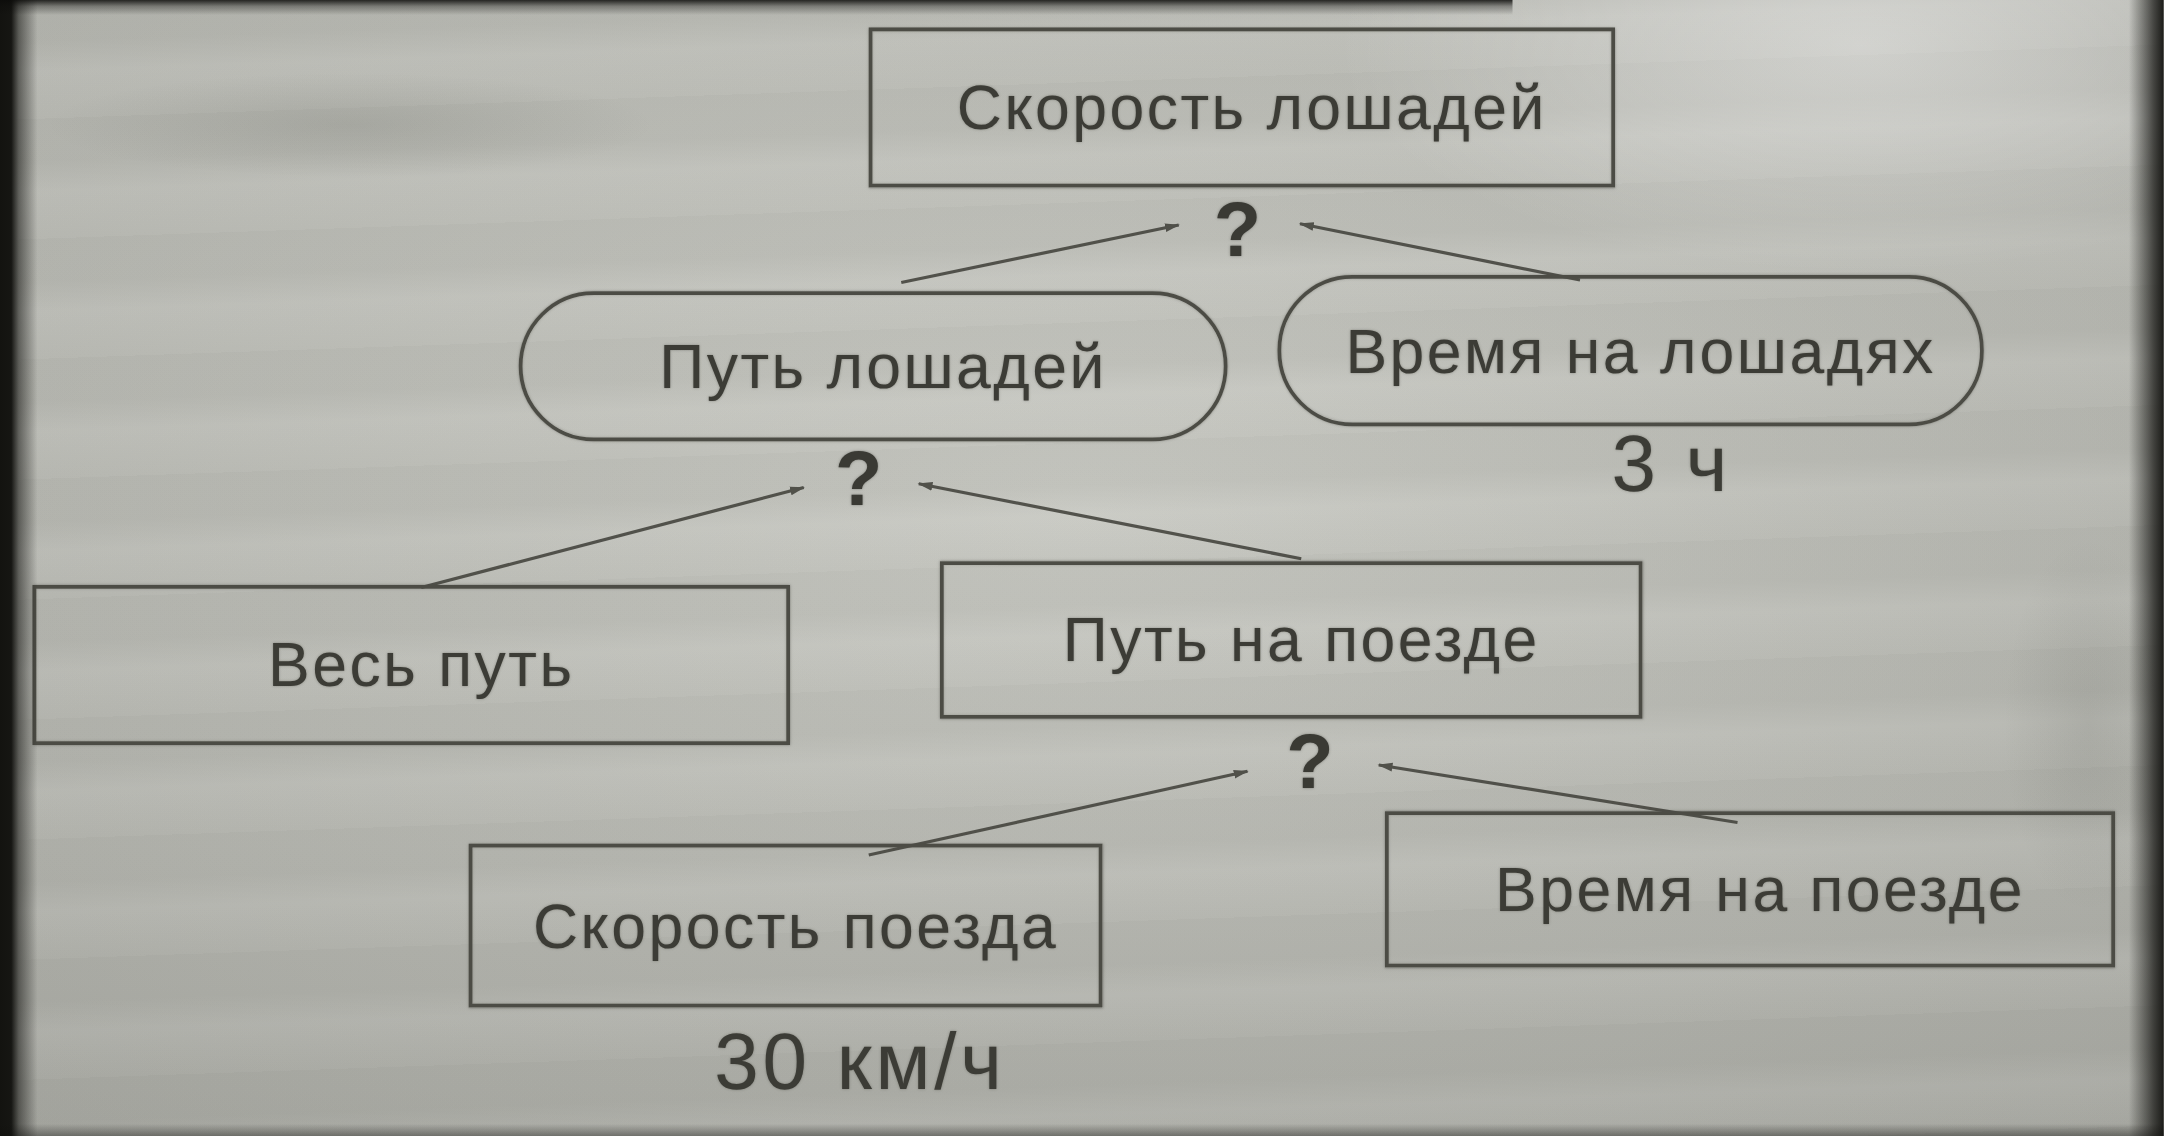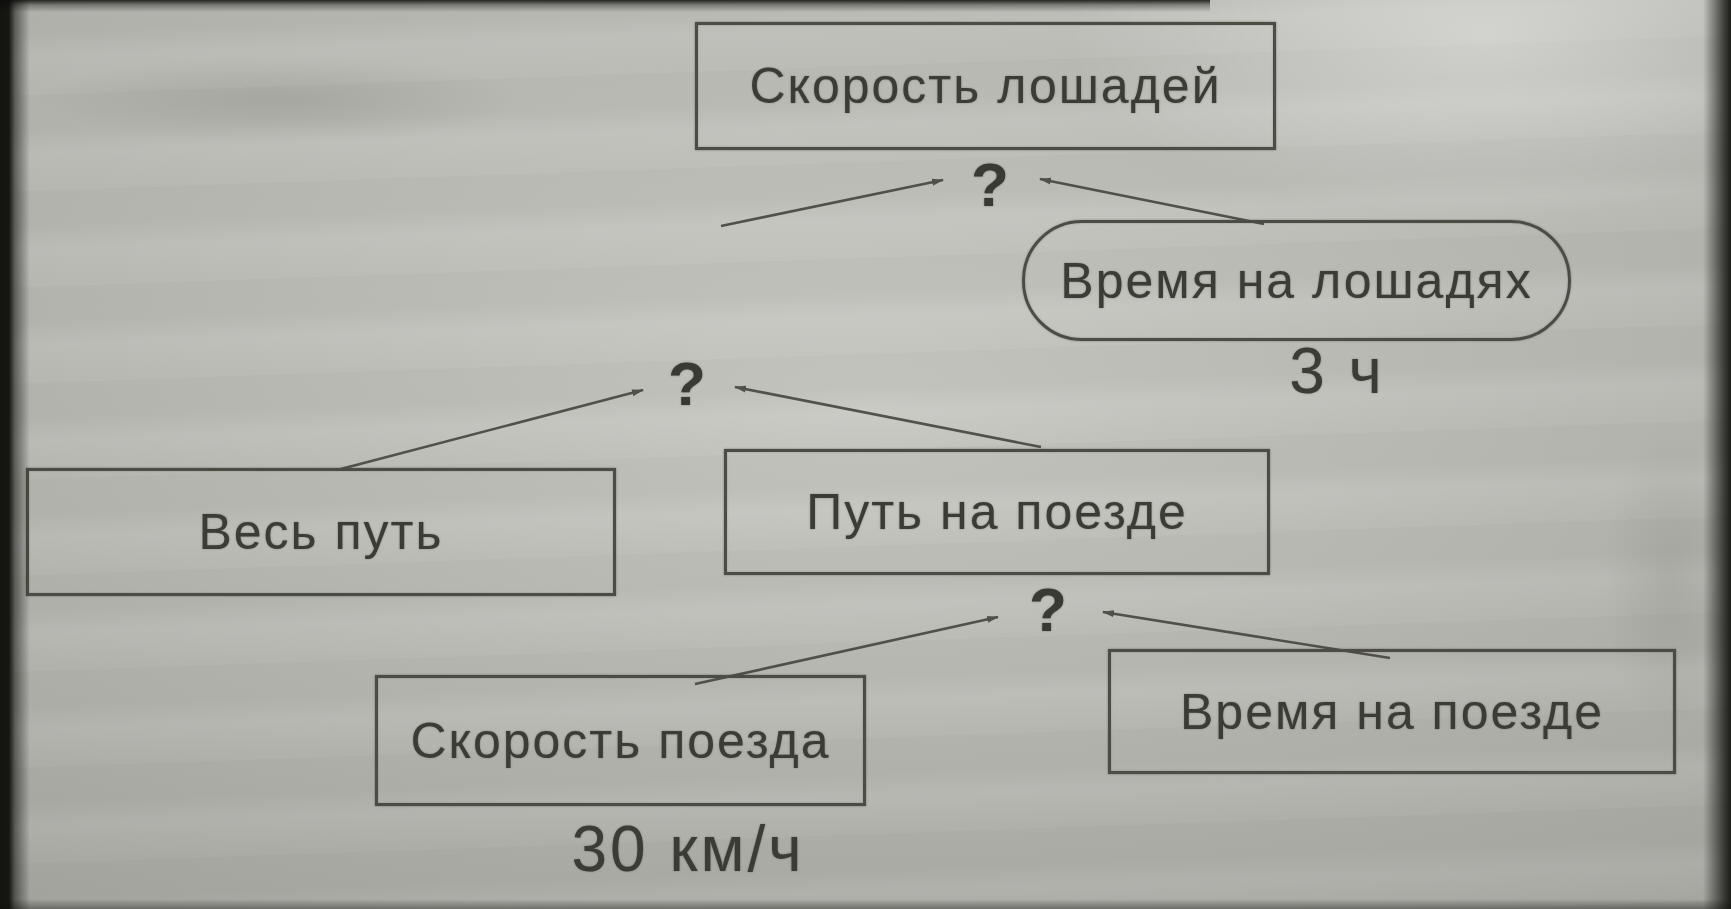--- a/index.html
+++ b/index.html
@@ -20,20 +20,21 @@
   .node{
     position:absolute;
     display:flex;align-items:center;justify-content:center;
     border:3px solid #4c4c45;
     color:#3c3c36;
     font-size:50px;letter-spacing:2px;
     text-shadow:0 0 2px rgba(60,60,52,0.45);
     box-shadow:0 0 2px rgba(60,60,52,0.55), inset 0 0 2px rgba(60,60,52,0.35);
     background:transparent;
     white-space:nowrap;
+    padding-left:16px;
   }
   .pill{border-radius:60px;}
   .qmark{
     position:absolute;width:84px;height:84px;
     display:flex;align-items:center;justify-content:center;
     font-size:62px;font-weight:700;color:#3a3a34;
     text-shadow:0 0 2px rgba(50,50,44,0.5);
   }
   .value{
     position:absolute;width:240px;
@@ -82,38 +83,41 @@
     </svg>
 
     <div class="node" style="left:695px;top:22px;width:575px;height:122px;">
       <span>Скорость лошадей</span>
     </div>
 
     <div class="qmark" style="left:948px;top:142px;">
       <span>?</span>
     </div>
 
+    <div class="node pill" style="left:415px;top:233px;width:545px;height:114px;">
+      <span>Путь лошадей</span>
+    </div>
 
     <div class="node pill" style="left:1022px;top:220px;width:543px;height:115px;">
       <span>Время на лошадях</span>
     </div>
 
     <div class="value" style="left:1217px;top:341px;height:60px;">
       <span>3 ч</span>
     </div>
 
     <div class="qmark" style="left:645px;top:341px;">
       <span>?</span>
     </div>
 
     <div class="node" style="left:26px;top:468px;width:584px;height:122px;">
       <span>Весь путь</span>
     </div>
 
-    <div class="node" style="left:724px;top:449px;width:540px;height:120px;">
+    <div class="node" style="left:752px;top:449px;width:540px;height:120px;">
       <span>Путь на поезде</span>
     </div>
 
     <div class="qmark" style="left:1006px;top:567px;">
       <span>?</span>
     </div>
 
     <div class="node" style="left:375px;top:675px;width:485px;height:125px;text-align:center;">
       <span>Скорость поезда</span>
     </div>

